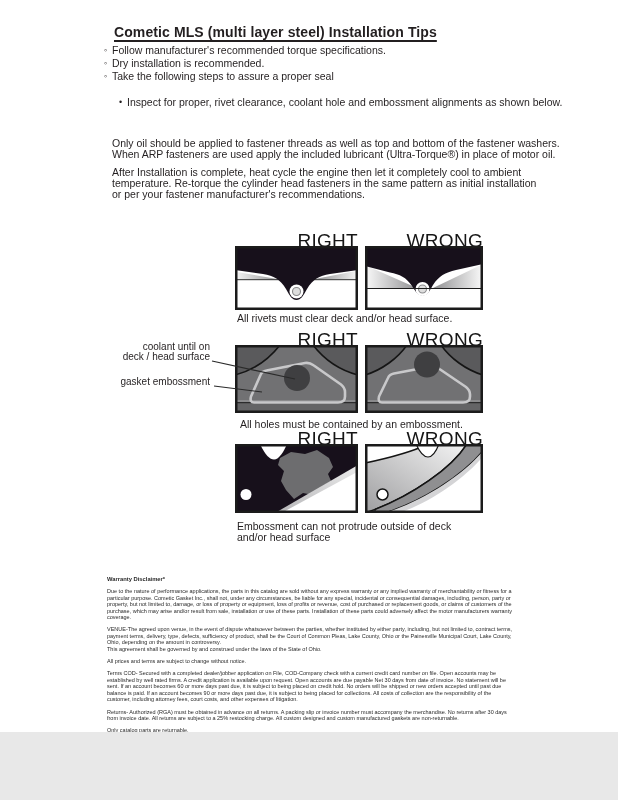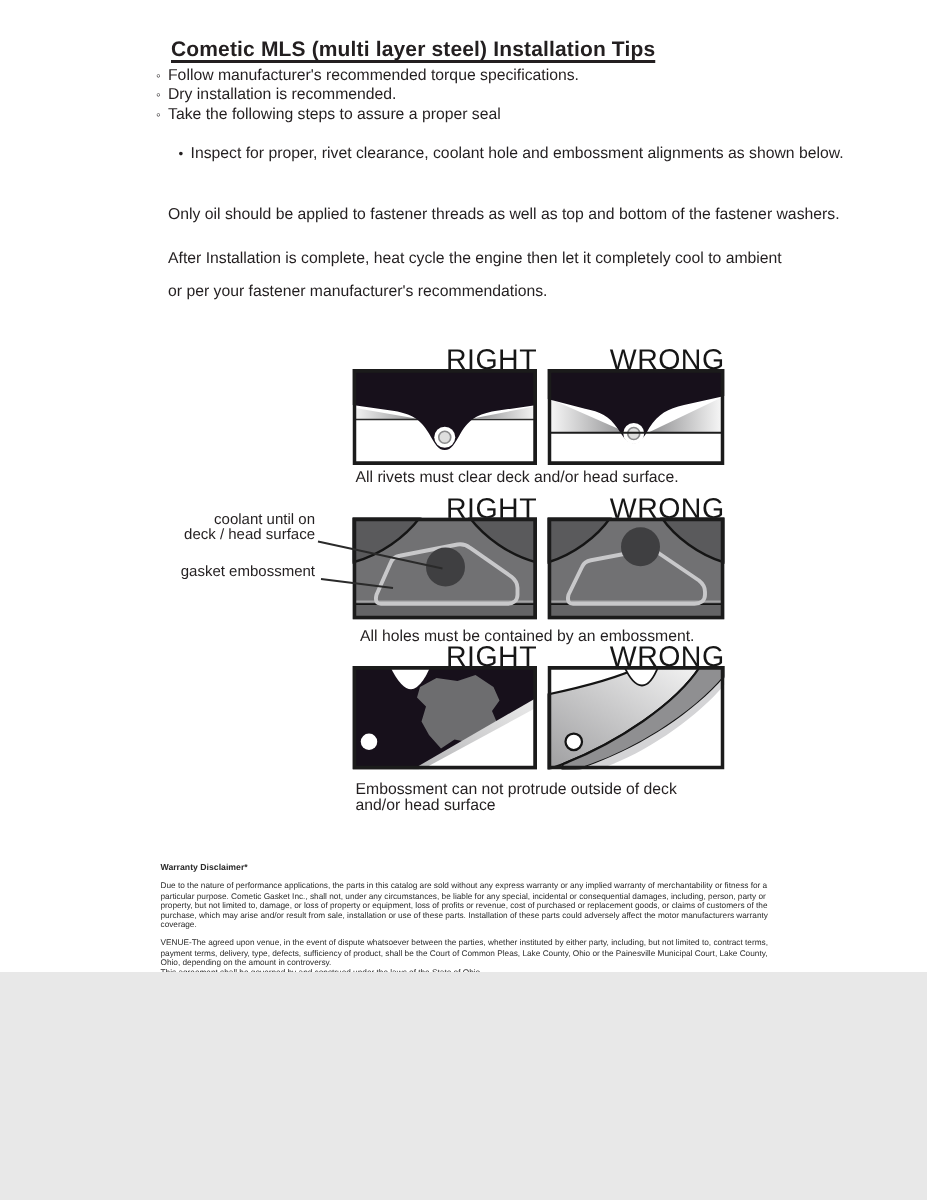--- a/index.html
+++ b/index.html
@@ -1,17 +1,17 @@
 <!DOCTYPE html>
 <html><head>
 <meta charset="utf-8">
 <style>
   html,body{margin:0;padding:0;background:#e8e8e8;}
   .page{
-    position:relative;width:618px;height:648px;background:#ffffff;
+    position:relative;width:618px;height:732px;background:#ffffff;
     font-family:"Liberation Sans","DejaVu Sans",sans-serif;color:#231f20;
     overflow:hidden;margin:0 auto;
   }
   .abs{position:absolute;}
   .title{
     margin:0;left:114px;top:24px;font-size:14px;font-weight:700;
     text-decoration:underline;text-decoration-thickness:1.5px;text-underline-offset:3px;
     letter-spacing:.1px;
   }
   .bullet{font-size:10.5px;white-space:nowrap;}
@@ -34,21 +34,23 @@
 <div class="page">
 
   <h1 class="abs title">Cometic MLS (multi layer steel) Installation Tips</h1>
 
   <div class="abs bullet" style="left:104px;top:44px"><span class="marker">◦</span><span>Follow manufacturer's recommended torque specifications.</span></div>
   <div class="abs bullet" style="left:104px;top:57px"><span class="marker">◦</span><span>Dry installation is recommended.</span></div>
   <div class="abs bullet" style="left:104px;top:70px"><span class="marker">◦</span><span>Take the following steps to assure a proper seal</span></div>
   <div class="abs bullet" style="left:119px;top:96px"><span class="marker">•</span><span>Inspect for proper, rivet clearance, coolant hole and embossment alignments as shown below.</span></div>
 
   <div class="abs bodyline" style="left:112px;top:137px">Only oil should be applied to fastener threads as well as top and bottom of the fastener washers.</div>
+  <div class="abs bodyline" style="left:112px;top:148px">When ARP fasteners are used apply the included lubricant (Ultra-Torque®) in place of motor oil.</div>
   <div class="abs bodyline" style="left:112px;top:166px">After Installation is complete, heat cycle the engine then let it completely cool to ambient</div>
+  <div class="abs bodyline" style="left:112px;top:177px">temperature. Re-torque the cylinder head fasteners in the same pattern as initial installation</div>
   <div class="abs bodyline" style="left:112px;top:188px">or per your fastener manufacturer's recommendations.</div>
 
   <div class="abs rw-label" style="left:235px;top:230px;width:123px">RIGHT</div>
   <div class="abs rw-label" style="left:365px;top:230px;width:118px">WRONG</div>
 
   <svg class="panel" style="left:235px;top:246px" width="123" height="64" viewBox="0 0 123 64">
     <defs>
       <linearGradient id="w1l" x1="0" y1="0" x2="1" y2="0">
           <stop offset="0" stop-color="#f2f2f2"></stop>
           <stop offset="1" stop-color="#8f8f91"></stop>

